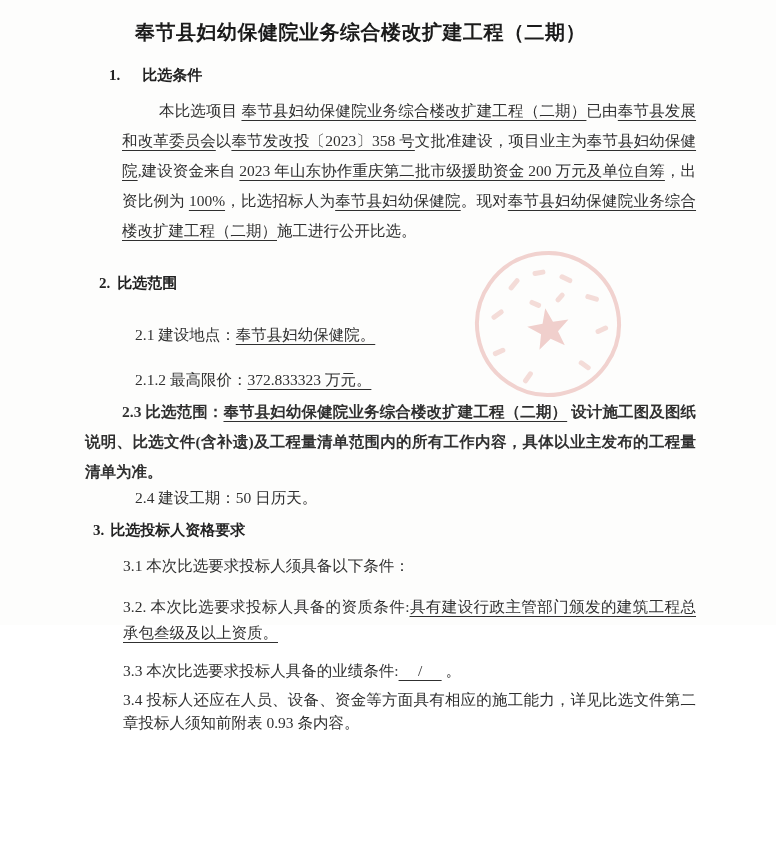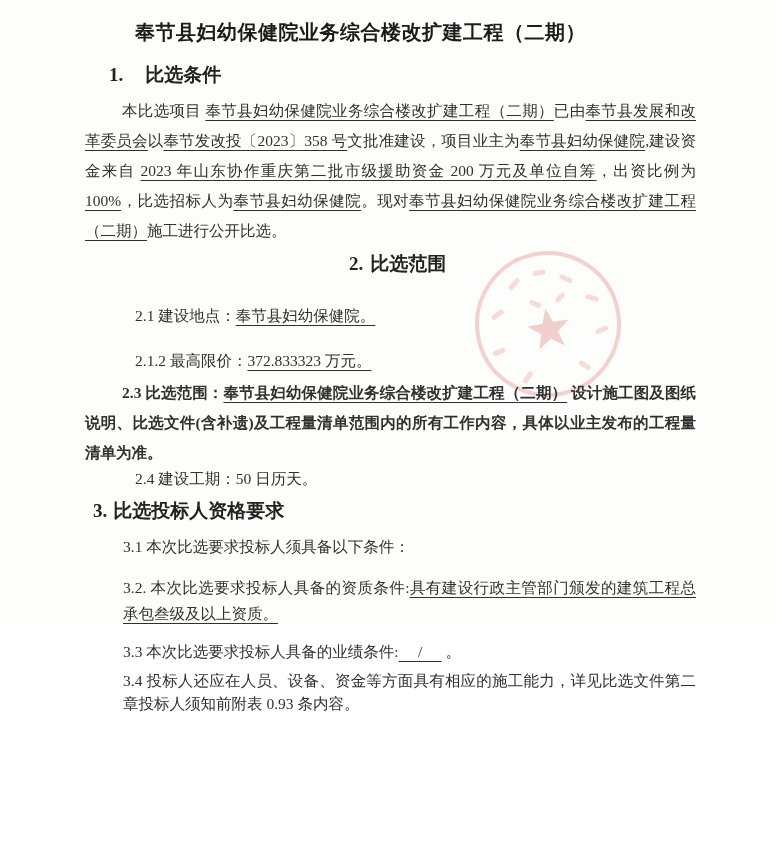--- a/index.html
+++ b/index.html
@@ -11,38 +11,38 @@
     position:relative;
     overflow:hidden;
   }
   .page{position:relative;width:776px;height:625px;background:#fdfdfc;}
   .content{position:relative;padding:18px 80px 0 85px;z-index:2;}
   .blk{font-size:15.5px;}
   .blk-title{
     text-align:center;font-weight:700;font-size:20px;line-height:28px;
     color:#1b1b1b;letter-spacing:0.5px;padding-right:60px;
   }
-  .blk-h{font-weight:700;font-size:19px;line-height:24px;color:#222;}
+  .blk-h{font-weight:700;font-size:15px;line-height:24px;color:#222;}
   .blk-h .num{display:inline-block;}
   .blk-h1{margin-left:24px;}
   .blk-h1 .num{margin-right:22px;}
   .blk-h2{margin-left:14px;}
   .blk-h2 .num{margin-right:7px;}
   .blk-h3{margin-left:8px;}
   .blk-h3 .num{margin-right:6px;}
   .blk-p{line-height:30px;text-align:justify;text-indent:37px;}
   .blk-sub{margin-left:50px;line-height:22px;}
   .blk-sub2{margin-left:38px;line-height:22px;}
   .blk-pind{margin-left:38px;line-height:26px;text-align:justify;}
   .blk-pind34{margin-left:38px;line-height:23px;text-align:justify;}
   .u{text-decoration:underline;text-underline-offset:3.5px;text-decoration-thickness:1px;}
 
   [data-name="section-1-heading"]{margin-top:17px;}
-  [data-name="clause-1-intro"]{margin-top:9px;}
-  [data-name="section-2-heading"]{margin-top:6px;text-align:center;}
+  [data-name="clause-1-intro"]{margin-top:9px;margin-left:37px;}
+  [data-name="section-2-heading"]{margin-top:25px;}
   [data-name="clause-2-1"]{margin-top:29px;}
   [data-name="clause-2-1-2"]{margin-top:23px;}
   [data-name="clause-2-2"]{margin-top:16px;}
   [data-name="clause-2-3"]{margin-top:6px;font-weight:bold;}
   [data-name="clause-2-4"]{}
   [data-name="section-3-heading"]{margin-top:9px;}
   [data-name="clause-3-1"]{margin-top:13px;}
   [data-name="clause-3-2"]{margin-top:17px;}
   [data-name="clause-3-3"]{margin-top:14px;}
   [data-name="clause-3-4"]{margin-top:6px;}

